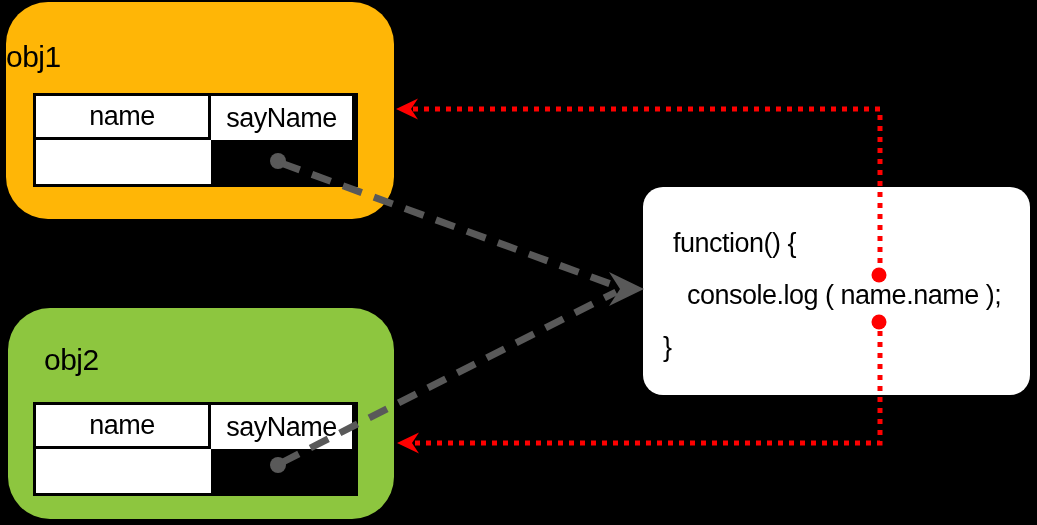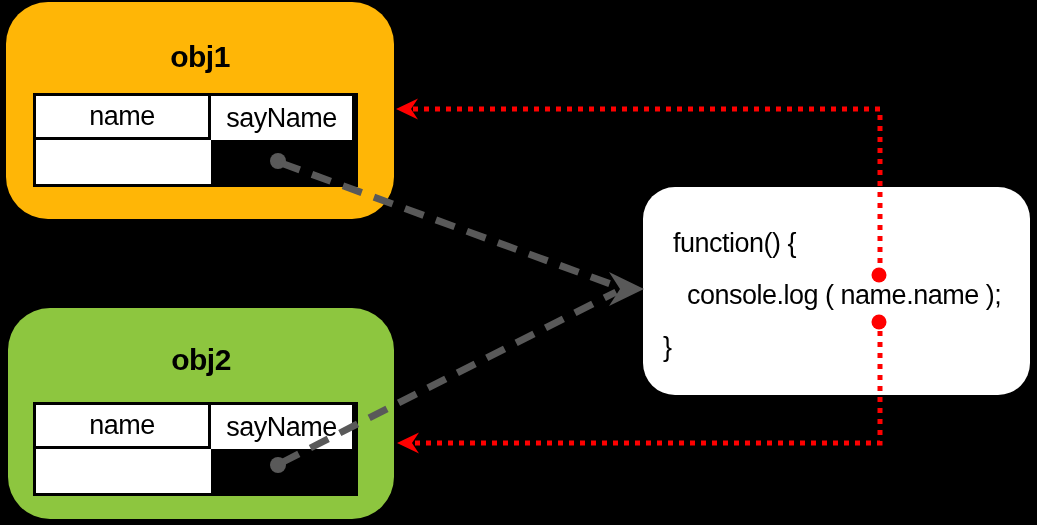--- a/index.html
+++ b/index.html
@@ -21,25 +21,25 @@
     color:var(--color-text);
     position:relative;
   }
   .stage{position:absolute;left:0;top:0;width:1037px;height:525px;}
 
   
   .obj-box{position:absolute;border-radius:42px;}
   .obj1{left:6px;top:2px;width:388px;height:217px;background:var(--color-obj1-fill);}
   .obj2{left:8px;top:308px;width:386px;height:211px;background:var(--color-obj2-fill);}
   .obj-title{
-    position:absolute;left:0;width:100%;text-align:center;
-    font-size:30px;font-weight:700;letter-spacing:-0.5px;line-height:34px;
+    position:absolute;left:0;width:100%;
+    font-size:30px;font-weight:400;letter-spacing:-0.5px;line-height:34px;
   }
   .obj1 .obj-title{top:38px;}
-  .obj2 .obj-title{top:35px;}
+  .obj2 .obj-title{top:35px;padding-left:36px;}
 
   
   .prop-table{
     position:absolute;width:325px;
     display:grid;grid-template-columns:175px 1fr;grid-auto-rows:44px;
     border:3px solid var(--color-cell-border);
     background:var(--color-cell-border);
   }
   .obj1 .prop-table{left:27px;top:91px;}
   .obj2 .prop-table{left:25px;top:94px;}
@@ -47,21 +47,21 @@
     background:var(--color-cell-fill);
     display:flex;align-items:center;justify-content:center;
     font-size:27px;letter-spacing:-0.5px;
   }
   .cell.key{border-right:3px solid var(--color-cell-border);}
   .cell.r1{border-bottom:3px solid var(--color-cell-border);}
 
   
   .func-box{
     position:absolute;left:643px;top:187px;width:387px;height:208px;
-    background:var(--color-function-fill);border-radius:32px;
+    background:var(--color-function-fill);border-radius:20px;
     padding-top:30px;
   }
   .code-line{
     font-size:27px;letter-spacing:-0.5px;line-height:52px;white-space:pre;
   }
   .code-line.l1{margin-left:30px;}
   .code-line.l2{margin-left:44px;}
   .code-line.l3{margin-left:20px;}
 
   

